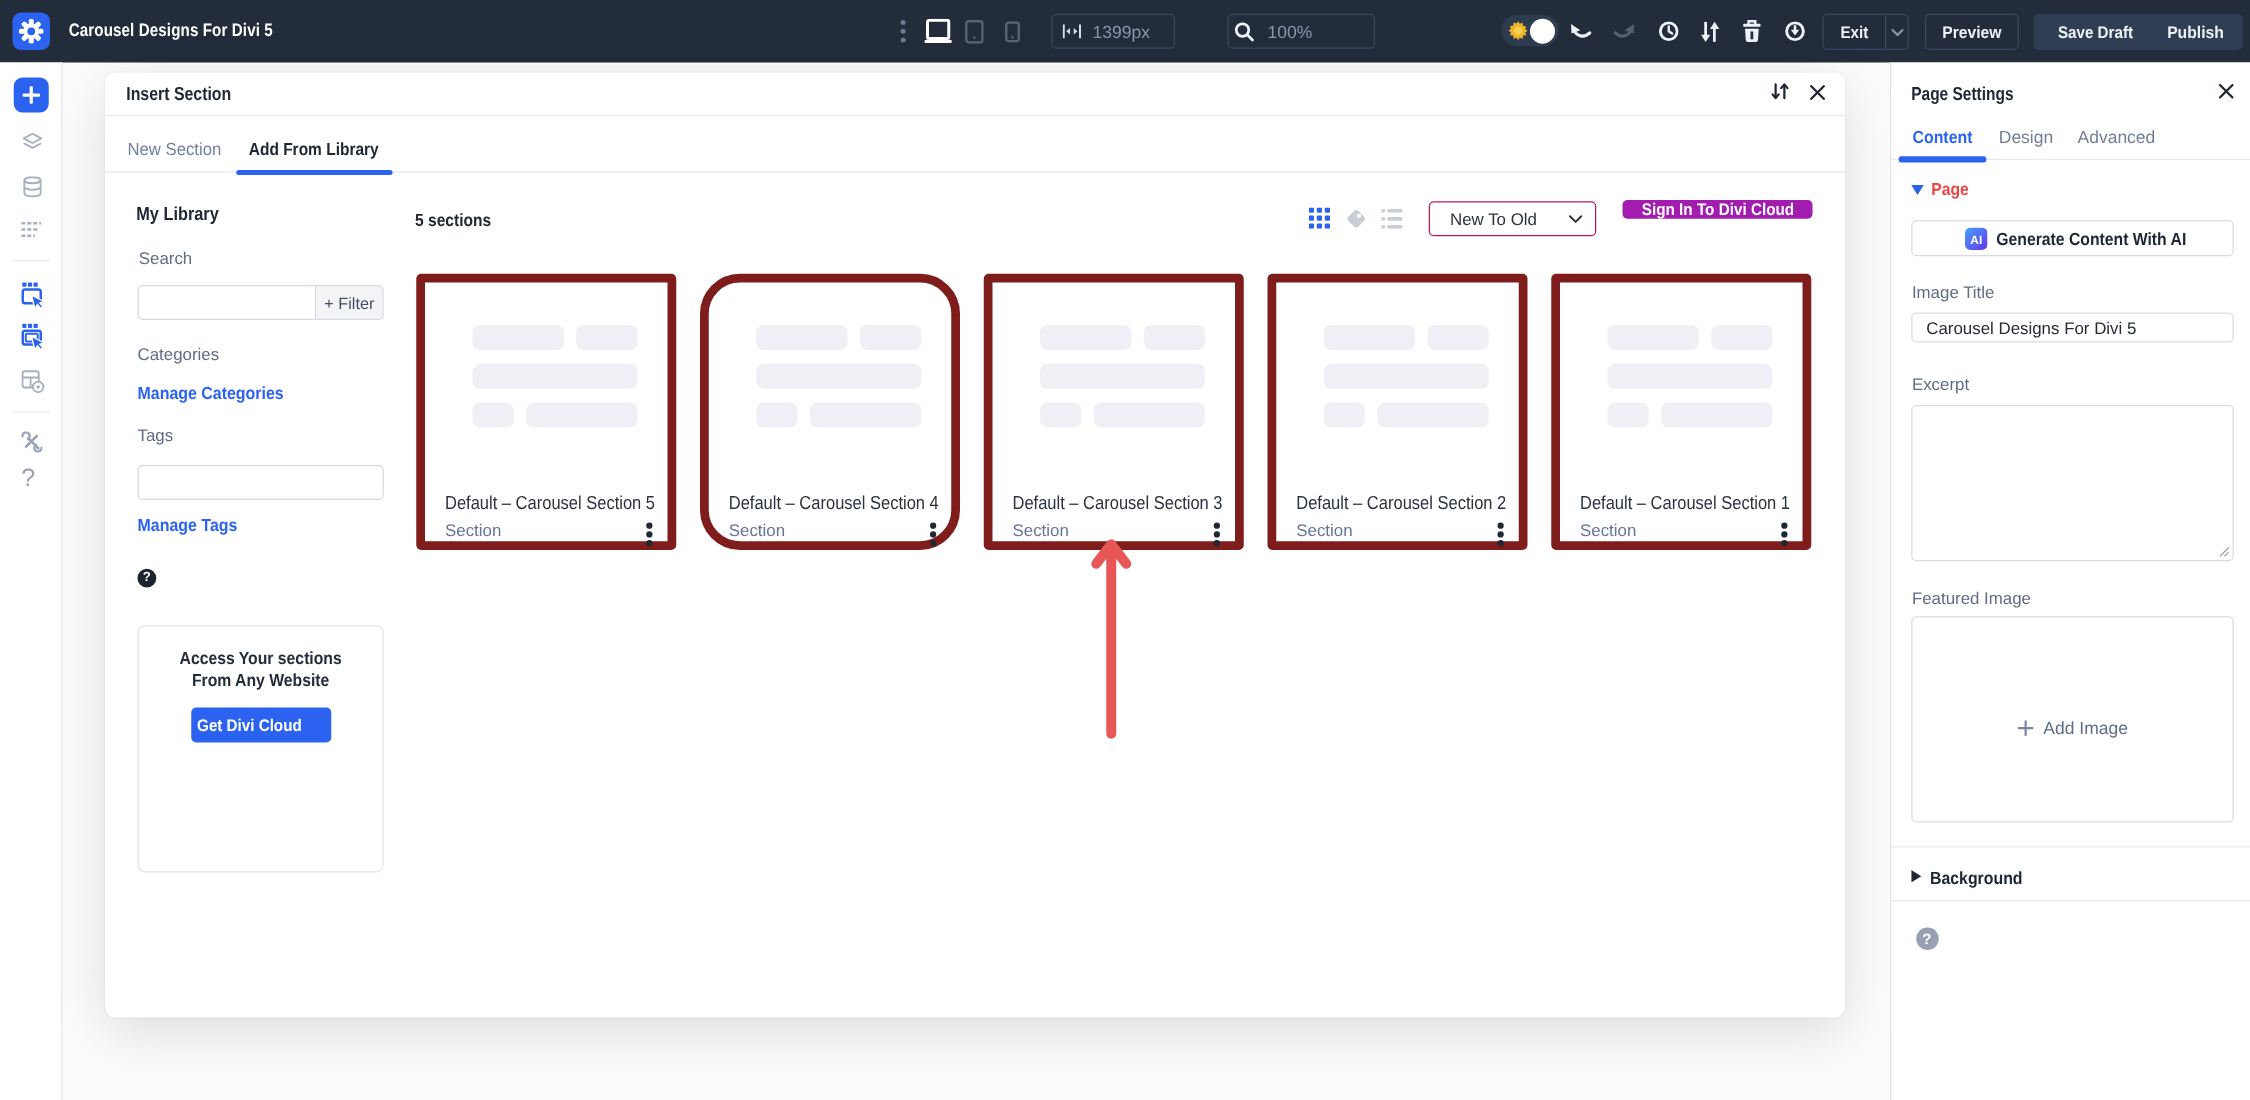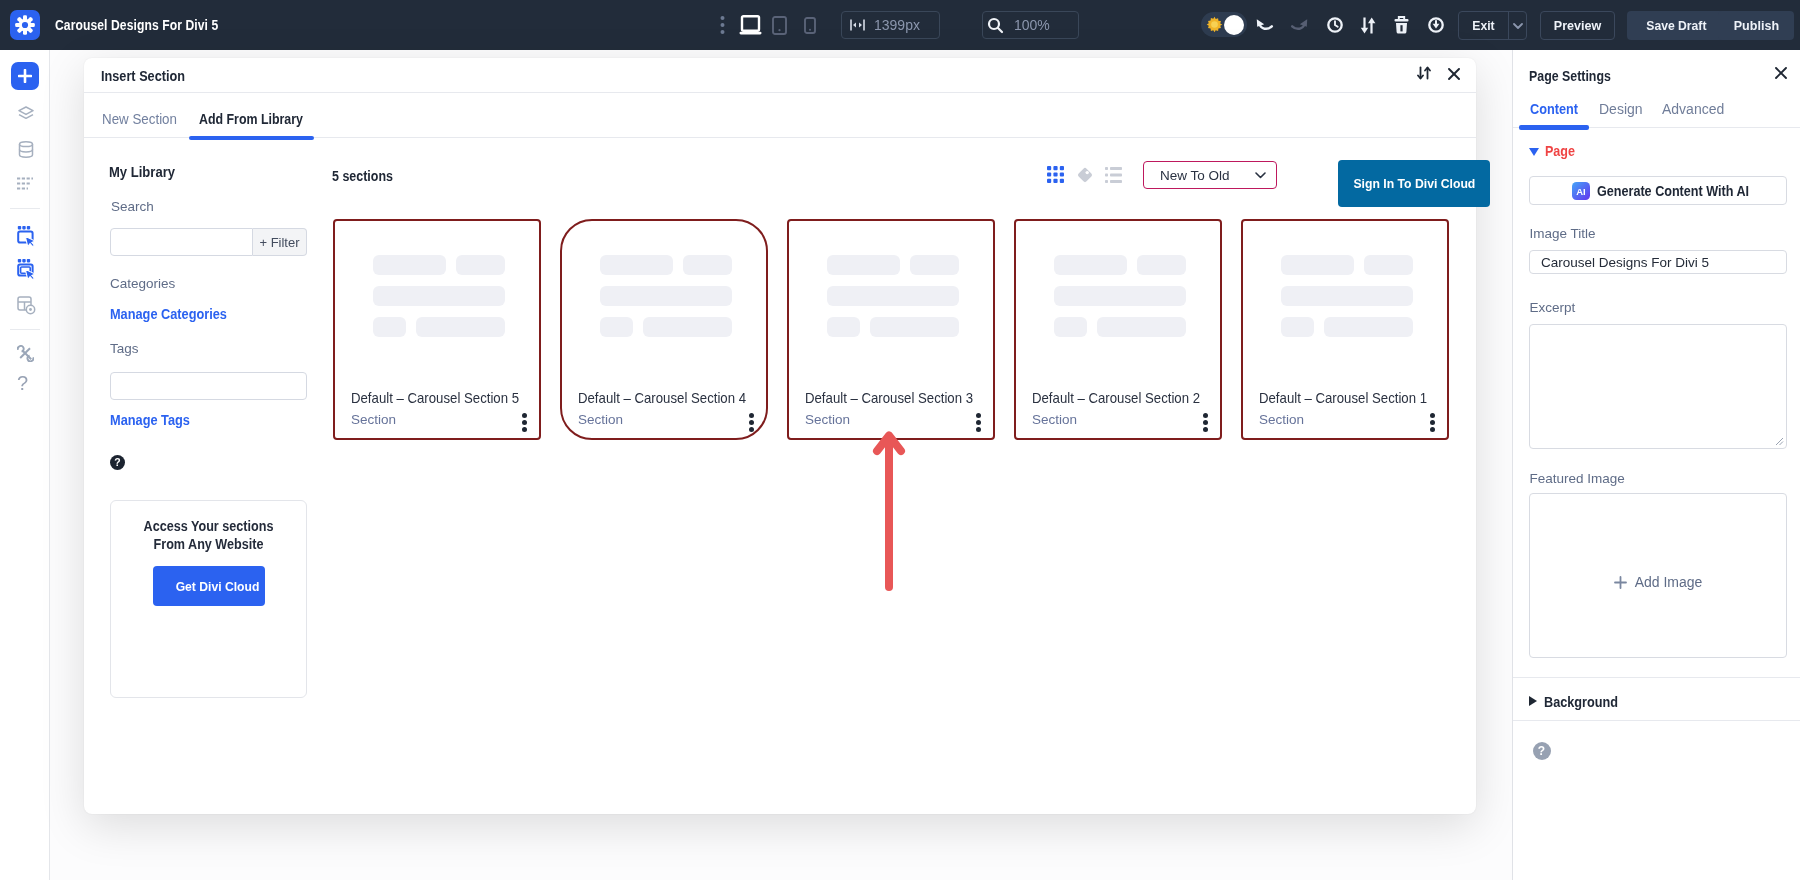--- a/index.html
+++ b/index.html
@@ -30,21 +30,21 @@
   #m-tabs { position:absolute; left:0; top:35px; width:100%; height:45px; border-bottom:1px solid #e7e9ee; }
   .m-tab { position:absolute; top:13px; font-size:14px; }
   #tab-underline { position:absolute; left:105px; top:78px; width:125px; height:4px; background:#2b62f0; border-radius:2px; }
 
   
   .lbl { font-size:13.5px; color:#5f6c87; position:absolute; }
   .link { font-size:14px; font-weight:700; color:#2b62f0; position:absolute; }
   .inp { position:absolute; background:#fff; border:1px solid #d5d9e2; border-radius:4px; }
 
   
-  .card { position:absolute; top:161px; width:208px; height:221px; background:#fff; border:2px solid #7f1d1d; border-radius:4px; }
+  .card { position:absolute; top:161px; width:208px; height:221px; background:#fff; border:7px solid #7f1d1d; border-radius:4px; }
   .sk { position:absolute; background:#eff0f5; border-radius:6px; }
   .c-title { position:absolute; left:16px; top:168px; font-size:15px; color:#2a3140; white-space:nowrap; transform:scaleX(.88); transform-origin:0 50%; }
   .c-sec { position:absolute; left:16px; top:190.5px; font-size:13.5px; color:#66739a; }
   .c-dots { position:absolute; right:12px; top:192px; }
   .dot { width:5px; height:5px; border-radius:50%; background:#1f2733; margin-bottom:1.8px; }
 
   
   #panel { position:absolute; left:1512px; top:50px; width:288px; height:830px; background:#ffffff; border-left:1px solid #e0e2e7; }
   .p-lbl { position:absolute; font-size:13.5px; color:#5f6c87; }
   .p-inp { position:absolute; left:16px; width:258px; background:#fff; border:1px solid #d8dbe2; border-radius:4px; }
@@ -98,21 +98,21 @@
         <g stroke="#d7dde8" stroke-width="1.6" fill="#d7dde8">
           <line x1="1" y1="0.5" x2="1" y2="11.5"></line>
           <line x1="14" y1="0.5" x2="14" y2="11.5"></line>
           <path d="M3 6l3-2.6v5.2z" stroke="none"></path>
           <path d="M12 6L9 3.4v5.2z" stroke="none"></path>
         </g>
       </svg>
     <span style="margin-left:9px;">1399px</span>
   </div>
 
-  <div class="tb-box" style="left:982px; width:97px;text-align:center;">
+  <div class="tb-box" style="left:982px; width:118px;text-align:center;">
     <svg style="margin-left:4px;" width="17" height="17" viewBox="0 0 17 17">
         <circle cx="7" cy="7" r="5" fill="none" stroke="#f0f3f8" stroke-width="2.2"></circle>
         <line x1="11" y1="11" x2="15" y2="15" stroke="#f0f3f8" stroke-width="2.2" stroke-linecap="round"></line>
       </svg>
     <span style="margin-left:10px;">100%</span>
   </div>
 
   <div class="abs" style="left:1201px; top:12px; width:46px; height:25px; border-radius:13px; background:#2e3c50;"></div>
   <svg class="abs" style="left:1206px; top:16px;" width="17" height="17" viewBox="0 0 24 24" fill="#f0b429">
       <path d="M12 1l1.7 3.2 3.4-1 .4 3.6 3.6.4-1 3.4L23 12l-2.9 1.7 1 3.4-3.6.4-.4 3.6-3.4-1L12 23l-1.7-2.9-3.4 1-.4-3.6-3.6-.4 1-3.4L1 12l2.9-1.7-1-3.4 3.6-.4.4-3.6 3.4 1z"></path>
@@ -282,21 +282,21 @@
   <div class="abs" style="left:169px; top:170px; width:54px; height:28px; background:#f3f4f6; border:1px solid #d5d9e2; border-left:none; border-radius:0 4px 4px 0; display:flex; align-items:center; justify-content:center; font-size:13px; color:#434c5e;">+ Filter</div>
   <div class="lbl" style="left:26px; top:218px;">Categories</div>
   <div class="link" style="left:26px; top:247.5px;"><span class="sx" style="transform:scaleX(.911)">Manage Categories</span></div>
   <div class="lbl" style="left:26px; top:282.5px;">Tags</div>
   <div class="inp" style="left:26px; top:313.5px; width:197px; height:28px;"></div>
   <div class="link" style="left:26px; top:354px;"><span class="sx" style="transform:scaleX(.912)">Manage Tags</span></div>
   <div class="abs" style="left:26px; top:397px; width:15px; height:15px; border-radius:50%; background:#1c2430; color:#fff; font-size:10.5px; font-weight:700; text-align:center; line-height:15px;">?</div>
 
   <div class="abs" style="left:26px; top:442px; width:197px; height:198px; border:1px solid #e3e5ea; border-radius:6px;">
     <div style="margin-top:17px; text-align:center; font-size:14px; font-weight:700; color:#242b3a; line-height:17.6px; transform:scaleX(.9);">Access Your sections<br>From Any Website</div>
-    <div style="margin:13px auto 0; width:112px; height:40px; background:#2b62f0; border-radius:4px; color:#fff; font-size:13.5px; font-weight:700; display:flex; align-items:center; justify-content:flex-end;">
+    <div style="margin:13px auto 0; width:112px; height:28px; background:#2b62f0; border-radius:4px; color:#fff; font-size:13.5px; font-weight:700; display:flex; align-items:center; justify-content:flex-start;">
         <span class="sxc" style="transform:scaleX(.9)">Get Divi Cloud</span>
       </div>
   </div>
 
   <div class="abs" style="left:248px; top:110px; font-size:14px; font-weight:700; color:#202836;"><span class="sx" style="transform:scaleX(.89)">5 sections</span></div>
   <svg class="abs" style="left:963px; top:108px;" width="17" height="17" viewBox="0 0 17 17">
       <g fill="#2b62f0">
         <rect x="0" y="0" width="4.2" height="4.2" rx="1"></rect>
         <rect x="6.4" y="0" width="4.2" height="4.2" rx="1"></rect>
         <rect x="12.8" y="0" width="4.2" height="4.2" rx="1"></rect>
@@ -323,21 +323,21 @@
         <rect x="0" y="13" width="3" height="3" rx="0.8"></rect>
         <rect x="5" y="13" width="12" height="3" rx="0.8"></rect>
       </g>
     </svg>
   <div class="abs" style="left:1059px; top:103px; width:134px; height:28px; border:1px solid #be185d; border-radius:4px; background:#fff;">
     <span style="position:absolute; left:16px; top:6px; font-size:13.5px; color:#2a3242;">New To Old</span>
     <svg style="position:absolute; right:10px; top:10px;" width="11" height="7" viewBox="0 0 11 7">
         <path d="M1 1l4.5 4.5L10 1" fill="none" stroke="#2a3242" stroke-width="1.6" stroke-linecap="round" stroke-linejoin="round"></path>
       </svg>
   </div>
-  <div class="abs" style="left:1214px; top:102px; width:152px; height:47px; background:#0369a1; border-radius:4px; color:#fff; font-size:13.5px; font-weight:700; display:flex; align-items:center; justify-content:center;margin-left:40px;">
+  <div class="abs" style="left:1214px; top:102px; width:152px; height:15px; background:#a21caf; border-radius:4px; color:#fff; font-size:13.5px; font-weight:700; display:flex; align-items:center; justify-content:center;">
       <span class="sxc" style="transform:scaleX(.905)">Sign In To Divi Cloud</span>
     </div>
 
   <div class="card" style="left:249px;">
     <div class="sk" style="left:38px; top:34px;  width:73px;  height:19.5px;"></div>
       <div class="sk" style="left:121px; top:34px; width:49px; height:19.5px;"></div>
     <div class="sk" style="left:38px; top:65px;  width:132px; height:19.5px;"></div>
     <div class="sk" style="left:38px; top:96px;  width:33px;  height:19.5px;"></div>
       <div class="sk" style="left:81px; top:96px; width:89px; height:19.5px;"></div>
     <div class="c-title">Default – Carousel Section 5</div>

